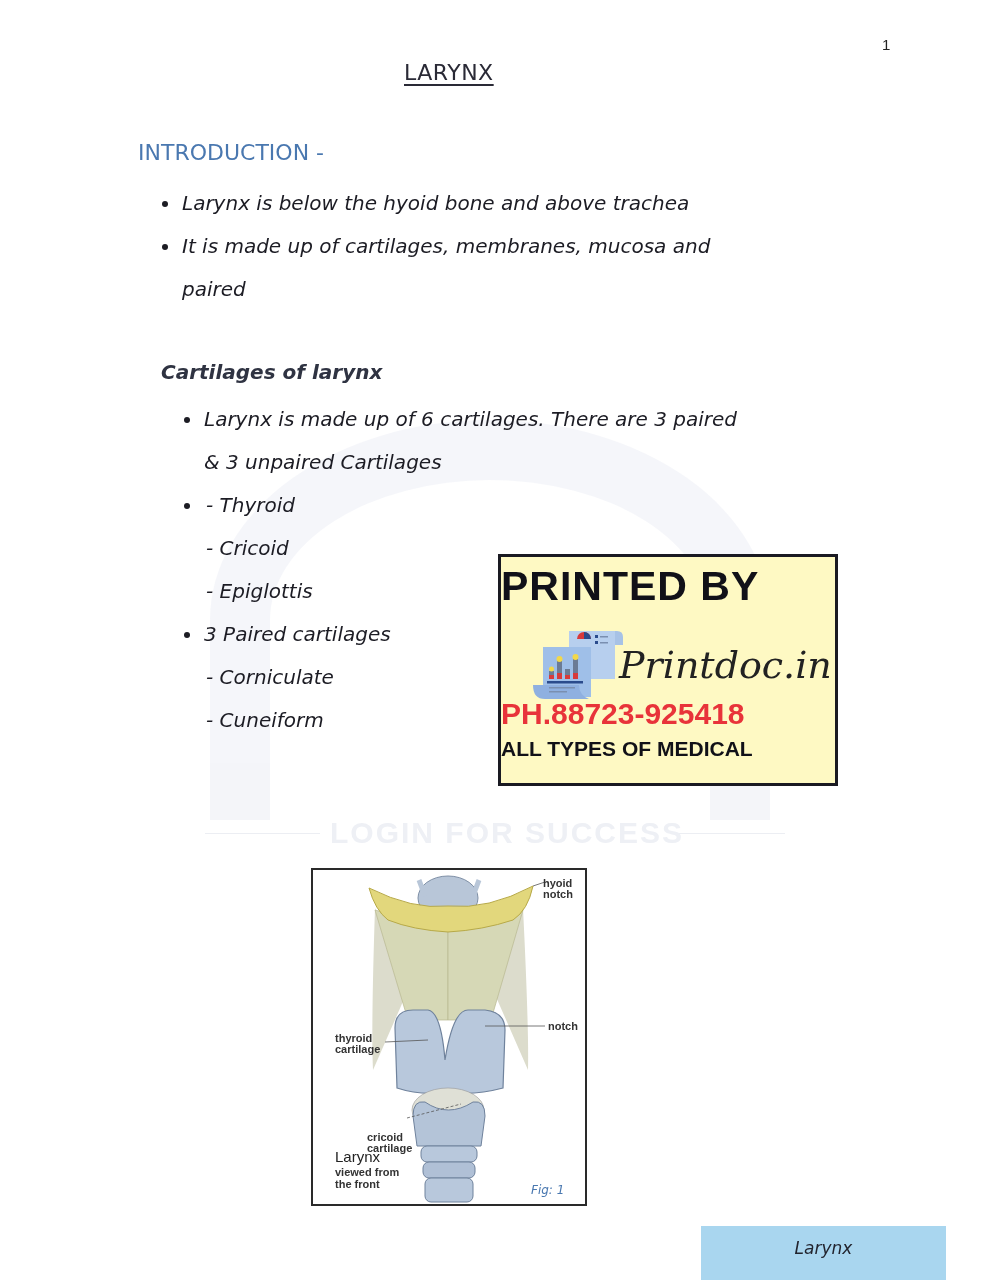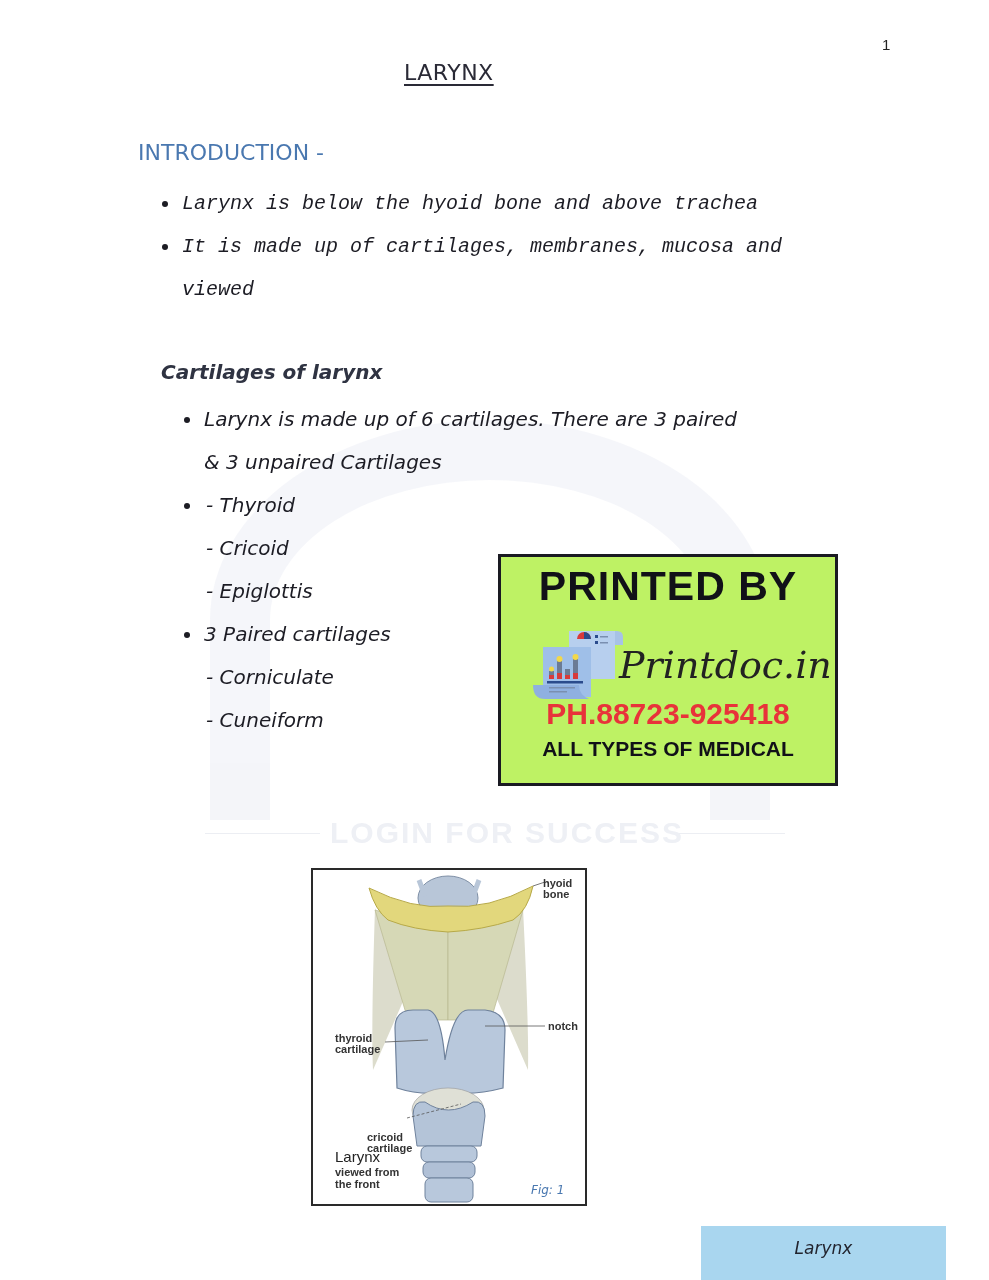--- a/index.html
+++ b/index.html
@@ -33,33 +33,33 @@
     .bullet-list { position: absolute; margin: 0; padding: 0; list-style: none; }
     .bullet-item {
       position: relative; font-size: 20px; line-height: 43px; color: #1c1c24;
       font-family: "DejaVu Sans", sans-serif; font-style: italic;
     }
     .bullet-dot {
       position: absolute; width: 6px; height: 6px; border-radius: 50%; background: #1c1c24;
       top: 19px;
     }
     .intro-list { left: 162px; top: 182px; width: 640px; }
-    .intro-list .bullet-item { padding-left: 20px; font-family: Liberation Mono, monospace; }
+    .intro-list .bullet-item { padding-left: 20px; }
     .intro-list .bullet-dot { left: 0; }
     .cart-heading {
       position: absolute; left: 161px; top: 360px; font-size: 20px; font-weight: bold;
       color: #2f3342; font-family: "DejaVu Sans", sans-serif; font-style: italic;
     }
     .cart-list { left: 184px; top: 398px; width: 620px; }
     .cart-list .bullet-item { padding-left: 20px; }
     .cart-list .bullet-dot { left: 0; }
     .sub-item { padding-left: 22px !important; }
     .ad-box {
       position: absolute; left: 498px; top: 554px; width: 340px; height: 232px; box-sizing: border-box;
-      border: 3px solid #1a1a22; background: #bef264; text-align: center;
+      border: 3px solid #1a1a22; background: #fef9c3; text-align: left;
       font-family: "Liberation Sans", sans-serif;
     }
     .ad-headline {
       position: absolute; left: 0; right: 0; top: 6px; font-size: 41px; font-weight: bold;
       color: #111118; letter-spacing: 1px;
     }
     .ad-logo-icon { position: absolute; left: 28px; top: 66px; width: 96px; height: 78px; }
     .ad-brand {
       position: absolute; left: 118px; top: 86px; font-family: "DejaVu Serif", serif;
       font-style: italic; font-size: 38px; color: #222;
@@ -118,21 +118,21 @@
   <ul class="bullet-list intro-list">
     <li class="bullet-item">
       <span class="bullet-dot"></span>
       <span>Larynx is below the hyoid bone and above trachea</span>
     </li>
     <li class="bullet-item">
       <span class="bullet-dot"></span>
       <span>It is made up of cartilages, membranes, mucosa and</span>
     </li>
     <li class="bullet-item">
-      <span>viewed</span>
+      <span>paired</span>
     </li>
   </ul>
 
   <div class="cart-heading">Cartilages of larynx</div>
   <ul class="bullet-list cart-list">
     <li class="bullet-item">
       <span class="bullet-dot"></span>
       <span>Larynx is made up of 6 cartilages. There are 3 paired</span>
     </li>
     <li class="bullet-item">
@@ -213,21 +213,21 @@
       <rect x="108" y="276" width="56" height="16" rx="6" fill="#b8c8dc" stroke="#6f829c" stroke-width="1"></rect>
       <rect x="110" y="292" width="52" height="16" rx="6" fill="#b0c0d6" stroke="#6f829c" stroke-width="1"></rect>
       <rect x="112" y="308" width="48" height="24" rx="6" fill="#b8c8dc" stroke="#6f829c" stroke-width="1"></rect>
       <line x1="220" y1="16" x2="232" y2="12" stroke="#555" stroke-width="0.8"></line>
       <line x1="172" y1="156" x2="232" y2="156" stroke="#555" stroke-width="0.8"></line>
       <line x1="72" y1="172" x2="115" y2="170" stroke="#555" stroke-width="0.8"></line>
       <line x1="94" y1="248" x2="148" y2="234" stroke="#555" stroke-width="0.8" stroke-dasharray="3,2"></line>
     </svg>
     <div class="fig-label" style="left:230px;top:8px;">
       <span style="white-space:pre-line;">hyoid
-bone</span>
+notch</span>
     </div>
     <div class="fig-label" style="left:235px;top:151px;">notch</div>
     <div class="fig-label" style="left:22px;top:163px;white-space:pre-line;">thyroid
 cartilage</div>
     <div class="fig-label" style="left:54px;top:250px;white-space:pre-line;margin-top:12px;">cricoid
 cartilage</div>
     <div class="fig-title">Larynx</div>
     <div class="fig-subtitle">viewed from the front</div>
     <div class="fig-caption">Fig: 1</div>
   </div>

